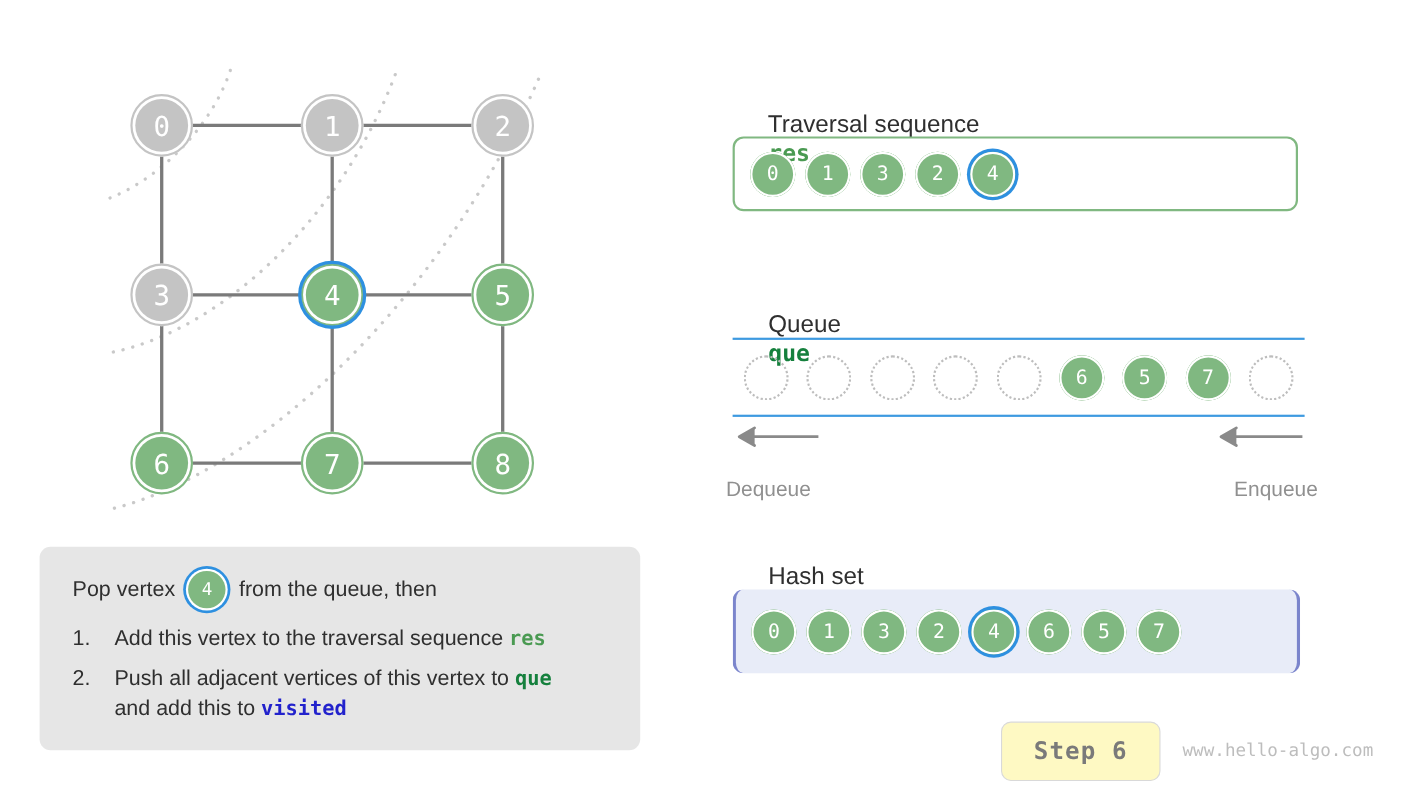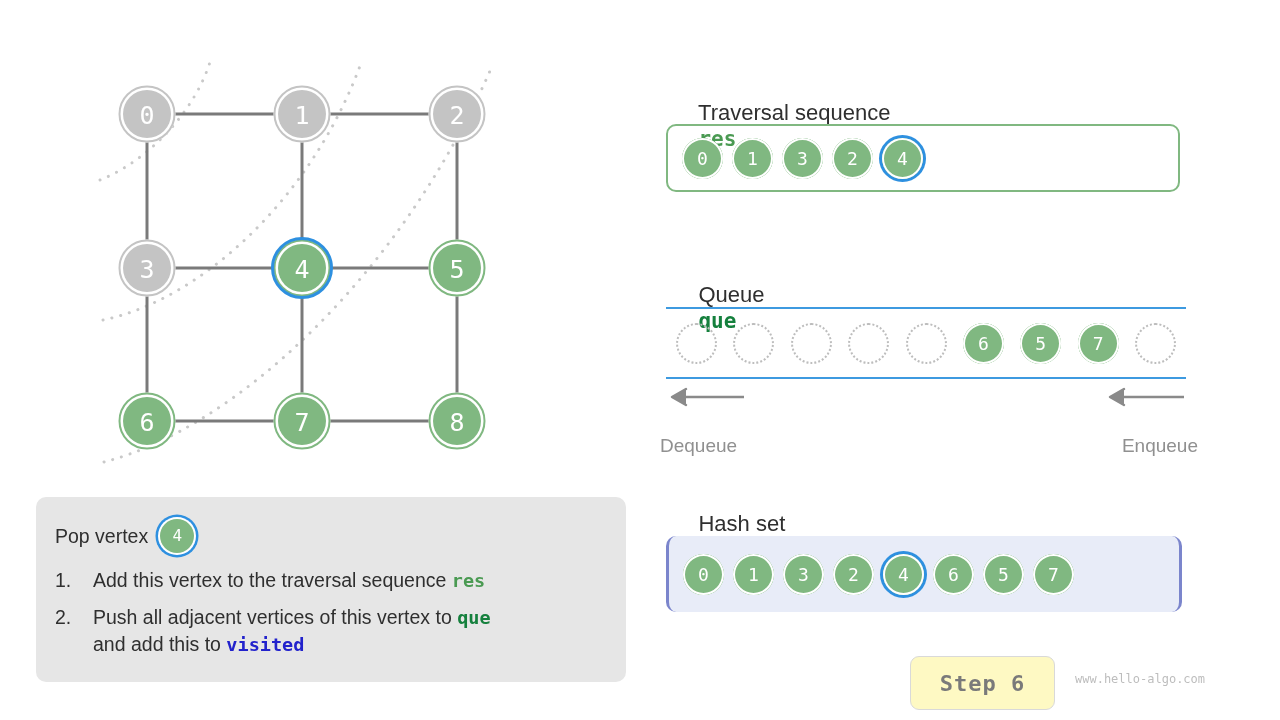--- a/index.html
+++ b/index.html
@@ -29,25 +29,25 @@
     font-size: 25px;
     fill: #ffffff;
     text-anchor: middle;
     dominant-baseline: central;
   }
 
   
   #caption-box {
     position: absolute;
     left: 36px; top: 497px;
-    width: 590px;
+    width: 546px;
     box-sizing: border-box;
     background: #e6e6e6;
     border-radius: 10px;
-    padding: 22px 26px 24px 19px;
+    padding: 22px 26px 24px 30px;
   }
   #caption-line-1 {
     font-size: 19.5px;
     color: #2f2f2f;
     display: flex;
     align-items: center;
     gap: 0px;
     white-space: pre;
     line-height: 30px;
   }
@@ -202,21 +202,21 @@
     font-family: "DejaVu Sans Mono", "Liberation Mono", monospace;
     font-size: 22px;
     font-weight: bold;
     color: #7a7a7a;
     letter-spacing: 1px;
   }
   #watermark {
     position: absolute;
     left: 415px; top: 672px;
     font-family: "DejaVu Sans Mono", "Liberation Mono", monospace;
-    font-size: 12px;
+    font-size: 16px;
     color: #bdbdbd;
     white-space: pre;
   }
 </style>
 </head>
 <body>
 
 <div id="graph-panel">
   <svg id="graph-svg" width="640" height="480" viewBox="0 0 640 480">
 
@@ -296,20 +296,21 @@
           <text x="457" y="422" class="node-label">8</text>
         </g>
       </g>
   </svg>
 </div>
 
 <div id="caption-box">
   <div id="caption-line-1">
     <span>Pop vertex</span>
     <span class="inline-badge">4</span>
+    <span>from the queue, then</span>
   </div>
   <ul id="caption-steps">
       <li>
         <span class="step-num">1.</span>
         <span><span>Add this vertex to the traversal sequence </span><span class="mono tok-res">res</span></span>
       </li>
       <li>
         <span class="step-num">2.</span>
         <span><span>Push all adjacent vertices of this vertex to </span><span class="mono tok-que">que</span><br><span>and add this to </span><span class="mono tok-vis">visited</span></span>
       </li>

